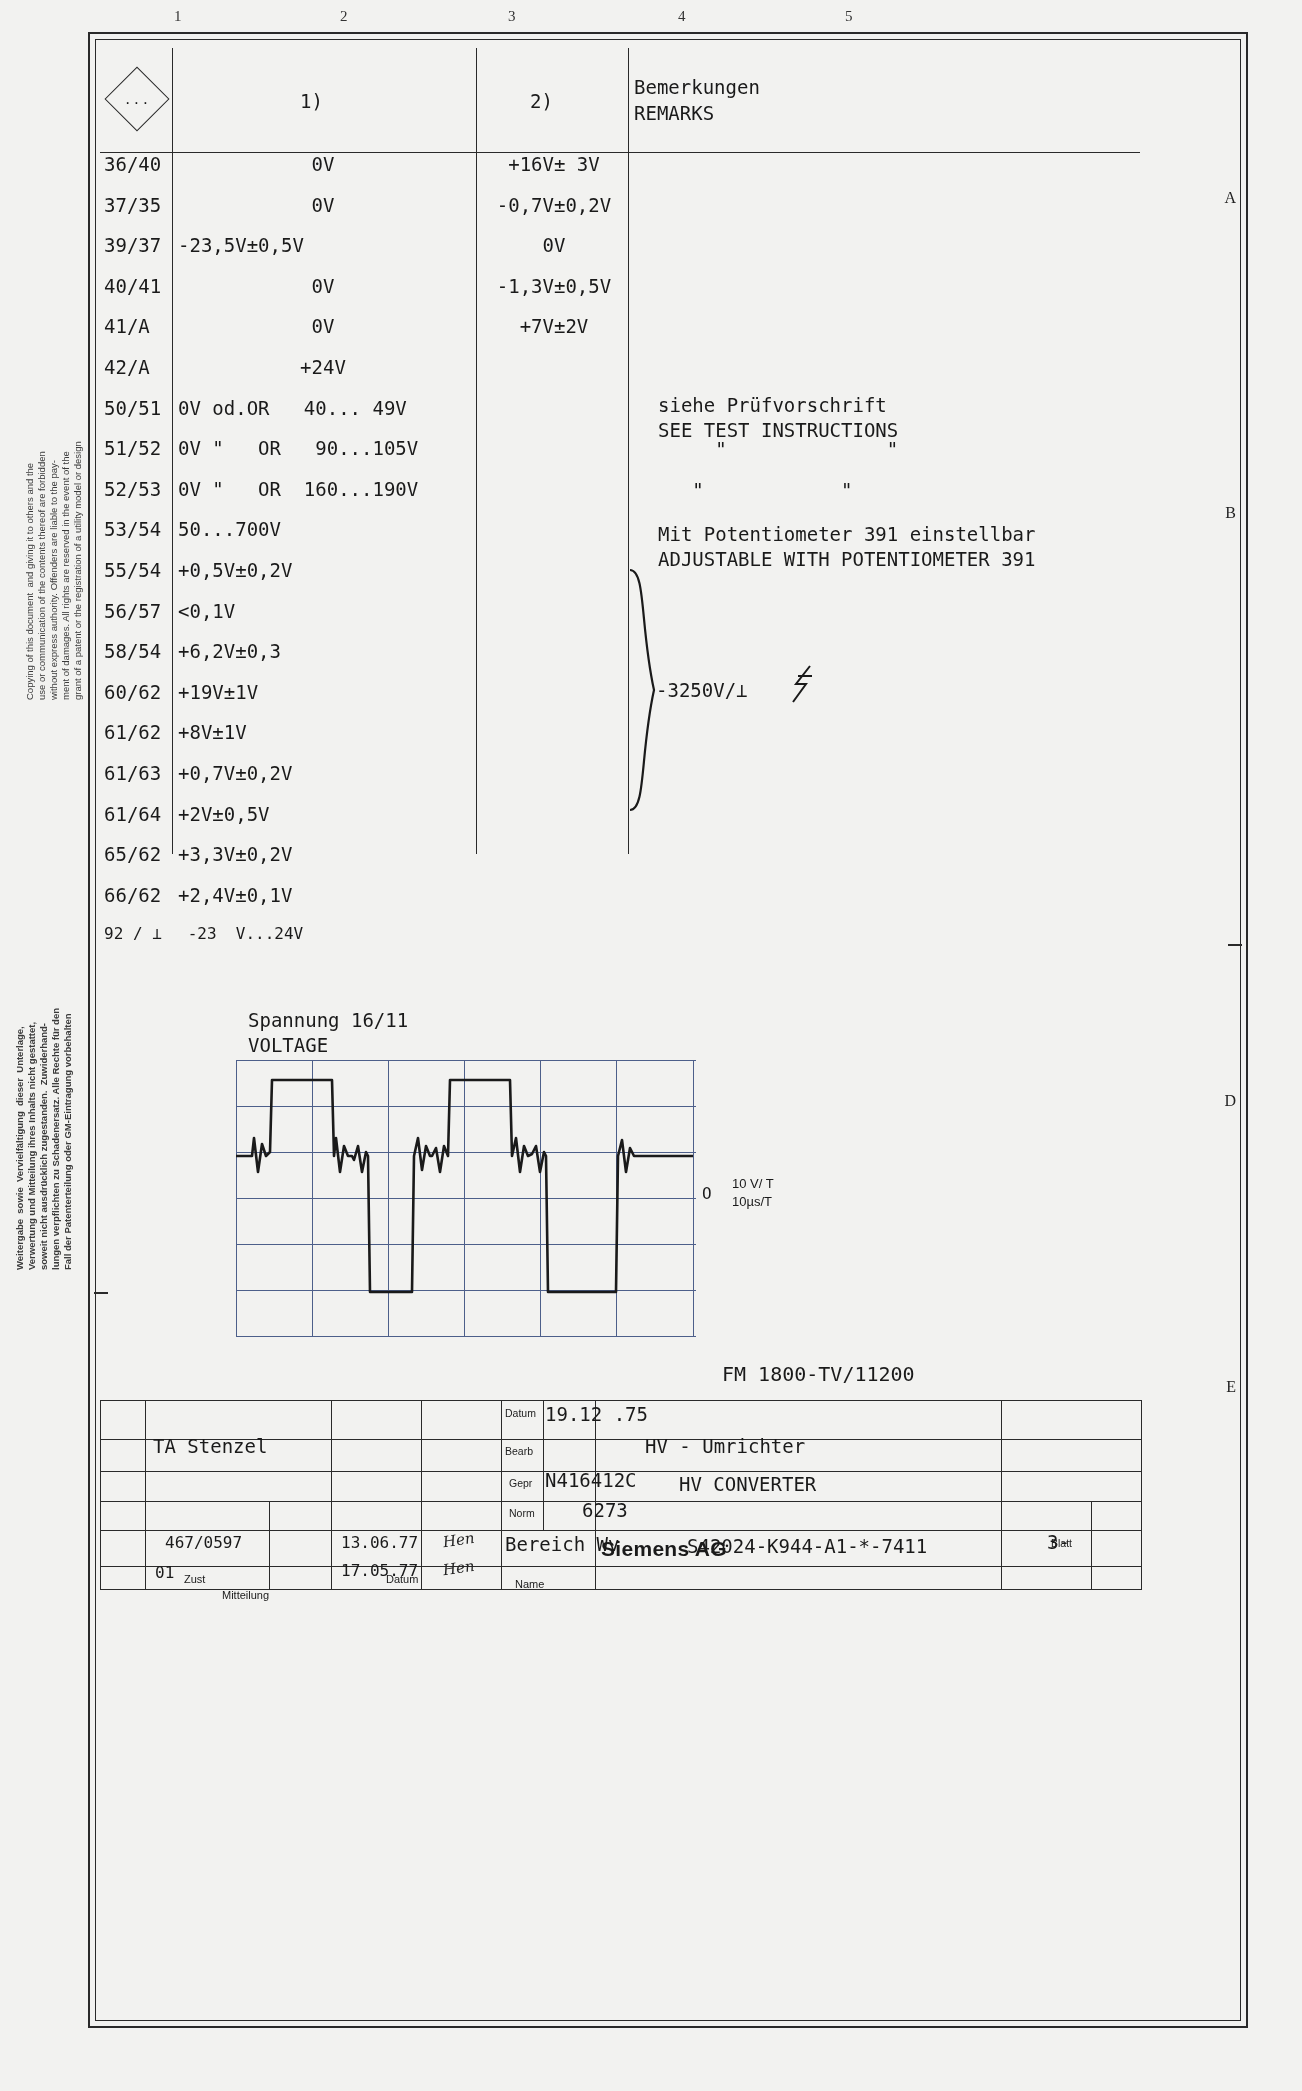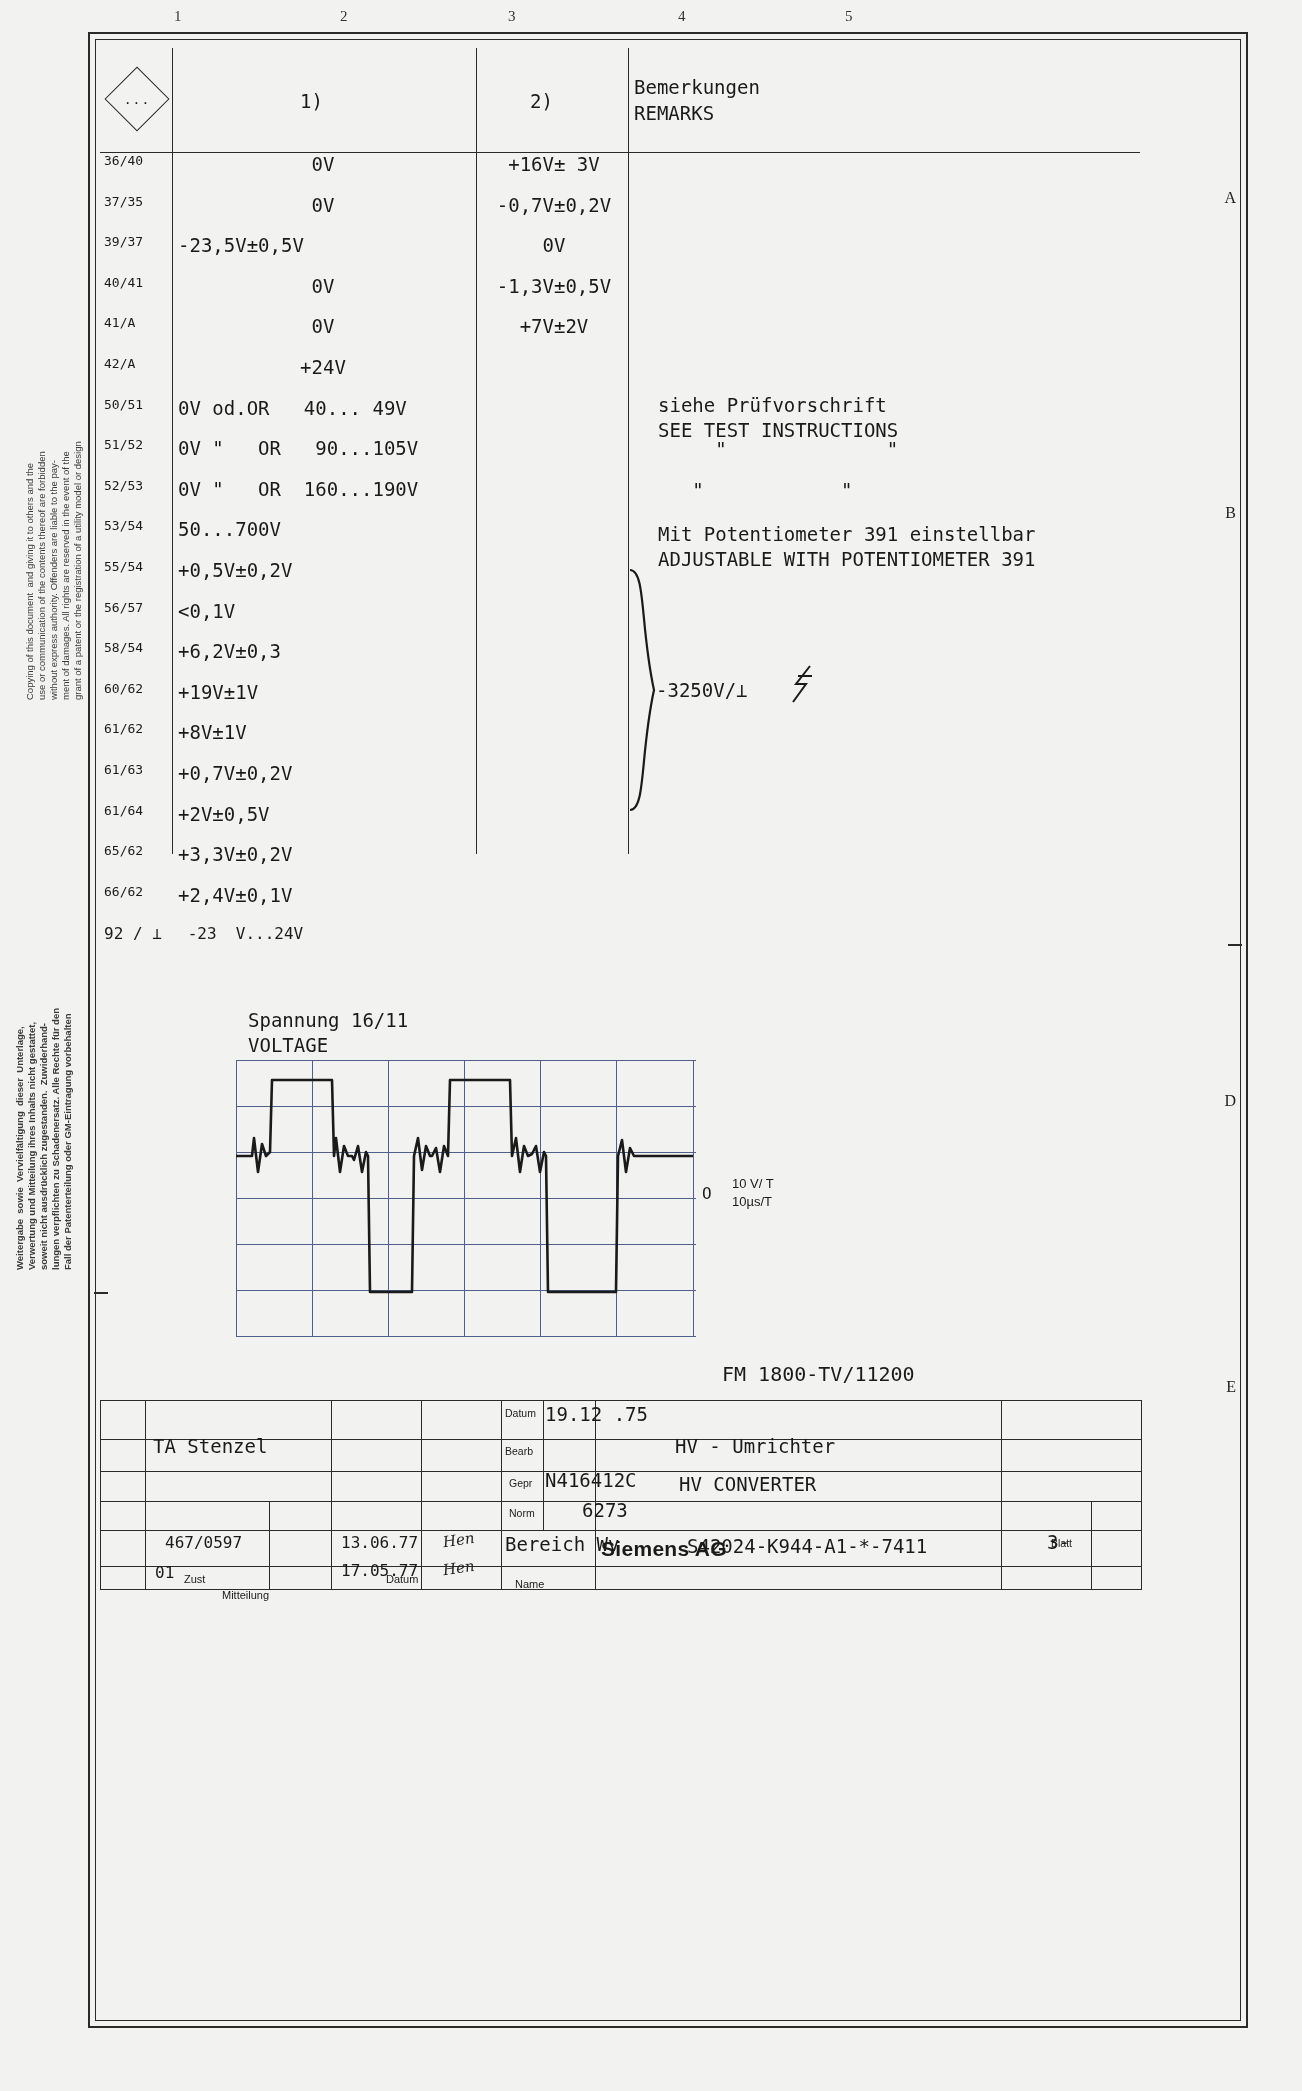--- a/index.html
+++ b/index.html
@@ -27,21 +27,21 @@
   .vline{position:absolute;background:#2a2a2a;width:1px;}
   .hline{position:absolute;background:#2a2a2a;height:1px;}
 
   .diamond{position:absolute;left:14px;top:28px;width:44px;height:44px;border:1.5px solid #2a2a2a;transform:rotate(45deg);}
   .diamond span{position:absolute;left:0;top:0;width:44px;height:44px;display:flex;align-items:center;justify-content:center;transform:rotate(-45deg);font-size:13px;letter-spacing:1px;}
 
   .hdr{position:absolute;font-size:19px;}
   .hdr2{position:absolute;font-size:19px;line-height:26px;white-space:pre;}
 
   .row{position:relative;height:40.6px;}
-  .c-id{position:absolute;left:4px;width:66px;font-size:13px;}
+  .c-id{position:absolute;left:4px;width:66px;font-size:19px;}
   .c1{position:absolute;left:78px;width:290px;font-size:19px;white-space:pre;}
   .c1.ctr{text-align:center;}
   .c2{position:absolute;left:380px;width:148px;font-size:19px;white-space:pre;text-align:center;}
   .c3{position:absolute;left:558px;font-size:19px;white-space:pre;line-height:25px;}
 
   
   .brace{position:absolute;font-size:19px;white-space:pre;}
 
   
   .scope-title{position:absolute;left:248px;top:1008px;font-size:19px;line-height:25px;white-space:pre;}
@@ -306,21 +306,21 @@
 
     <div class="lbl" style="left:404px;top:6px;">Datum</div>
     <div class="val" style="left:444px;top:2px;">19.12 .75</div>
     <div class="lbl" style="left:404px;top:44px;">Bearb</div>
     <div class="lbl" style="left:408px;top:76px;">Gepr</div>
     <div class="val" style="left:444px;top:68px;">N416412C</div>
     <div class="lbl" style="left:408px;top:106px;">Norm</div>
     <div class="val" style="left:444px;top:98px;padding-left:37px;">6273</div>
     <div class="val" style="left:404px;top:132px;">Bereich Wv</div>
 
-    <div class="val" style="left:574px;top:34px;">HV - Umrichter</div>
+    <div class="val" style="left:544px;top:34px;">HV - Umrichter</div>
     <div class="val" style="left:578px;top:72px;">HV    CONVERTER</div>
 
     <div class="siemens" style="left:500px;top:136px;">Siemens AG</div>
     <div class="val" style="left:586px;top:134px;">S42024-K944-A1-*-7411</div>
     <div class="lbl" style="left:906px;top:136px;padding-left:44px;">Blatt</div>
     <div class="val" style="left:946px;top:130px;">3-</div>
 
     <div class="val s" style="left:52px;top:134px;"></div>
     <div class="val s" style="left:54px;top:162px;">01</div>
     <div class="val s" style="left:64px;top:132px;">467/0597</div>

